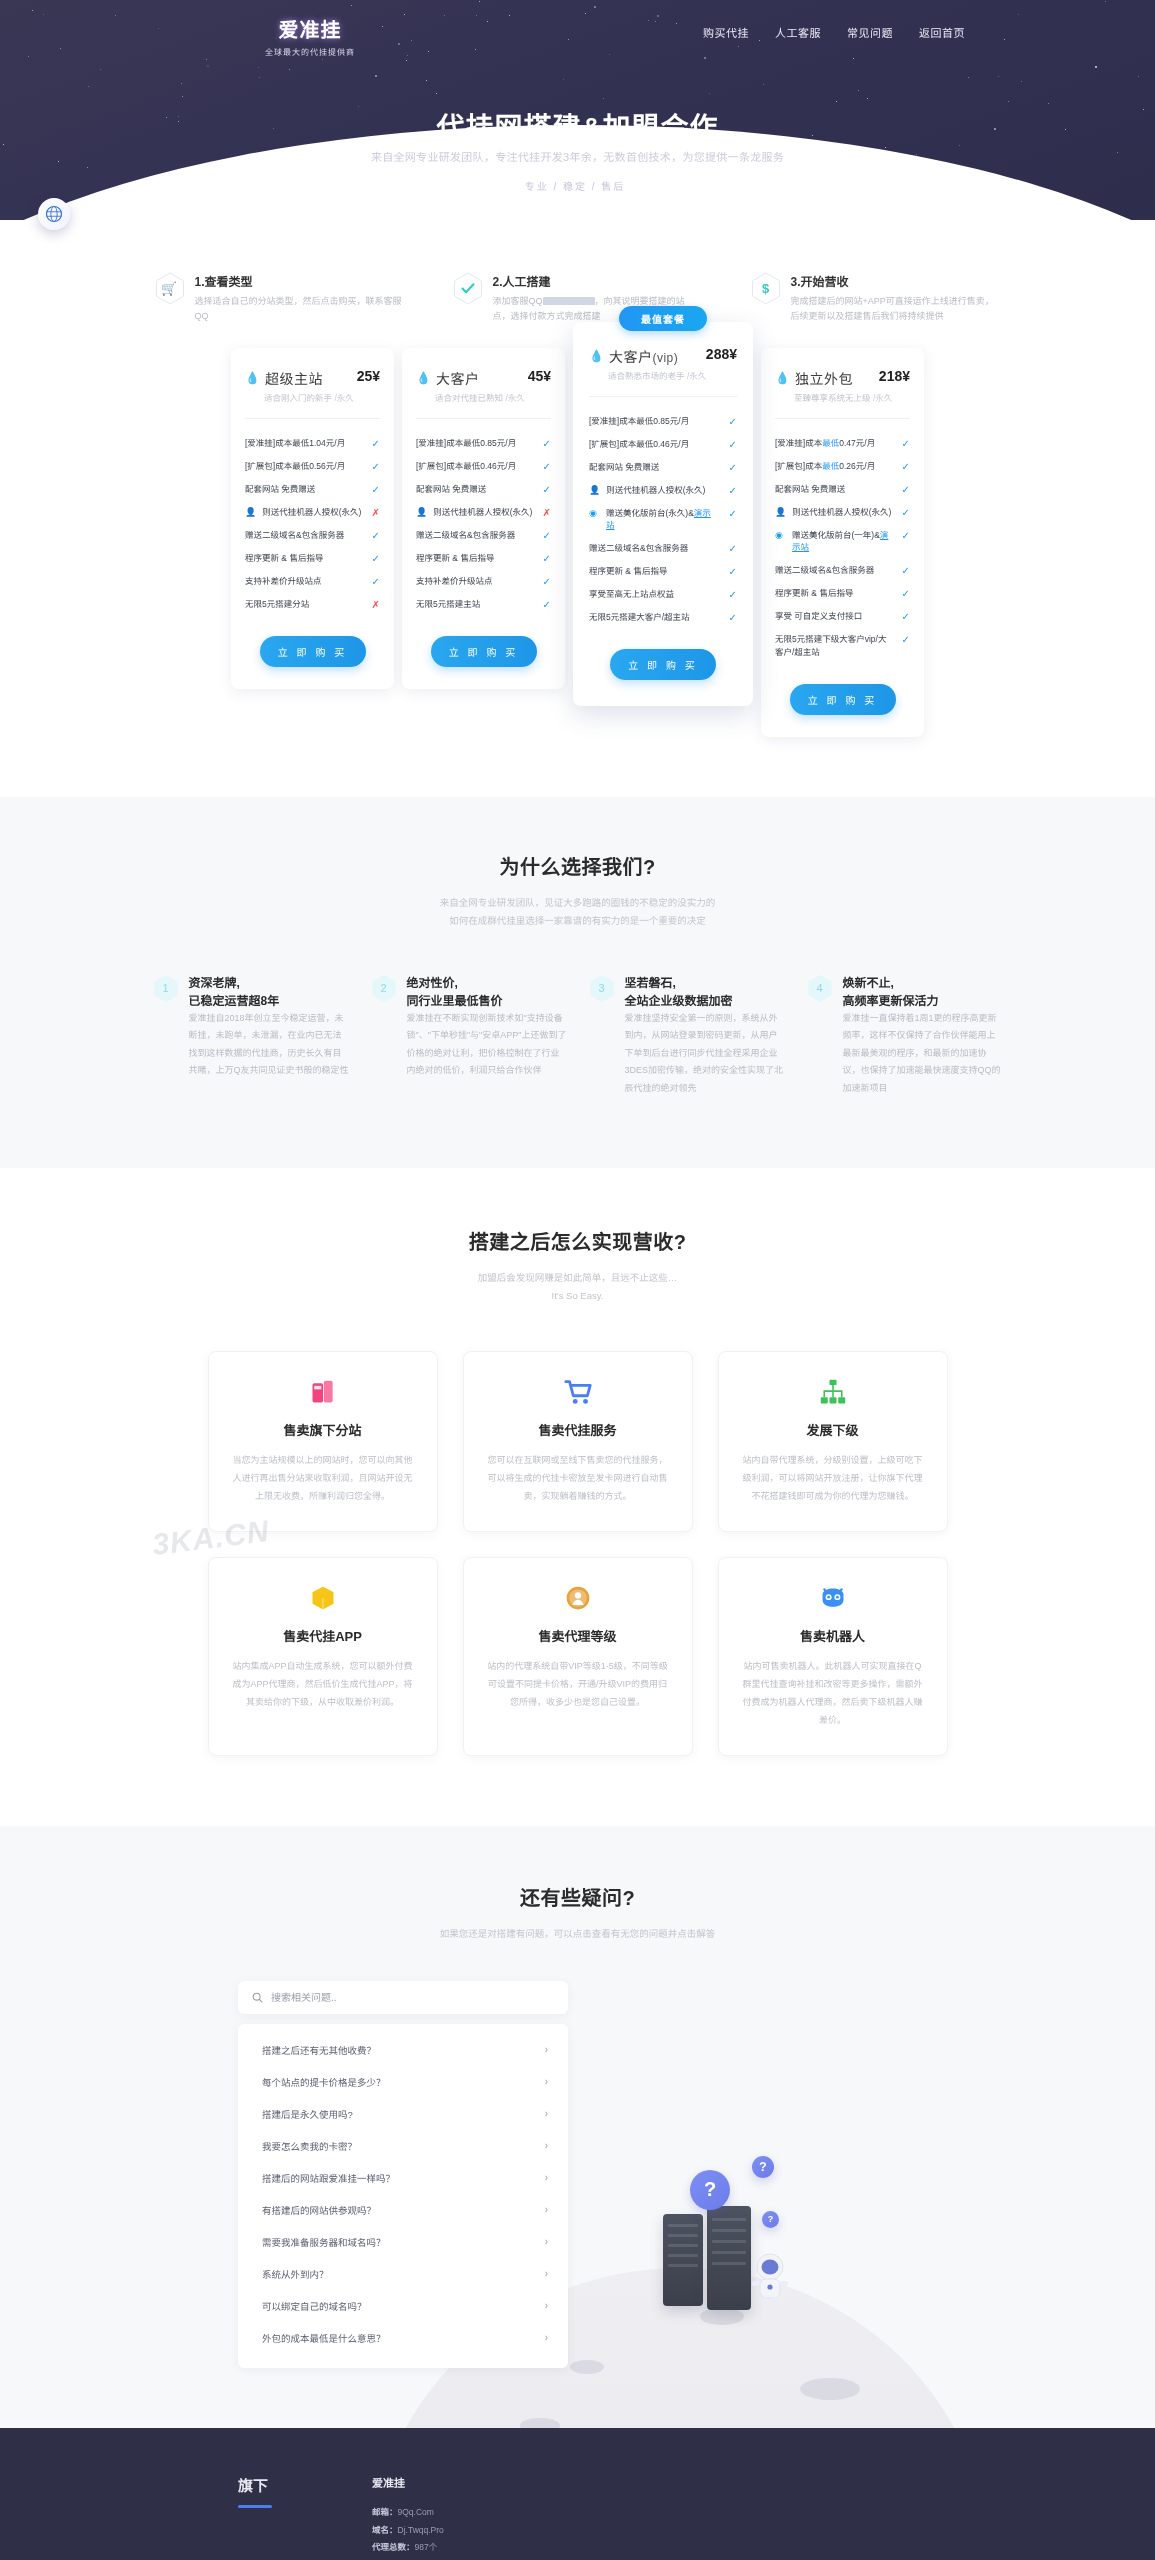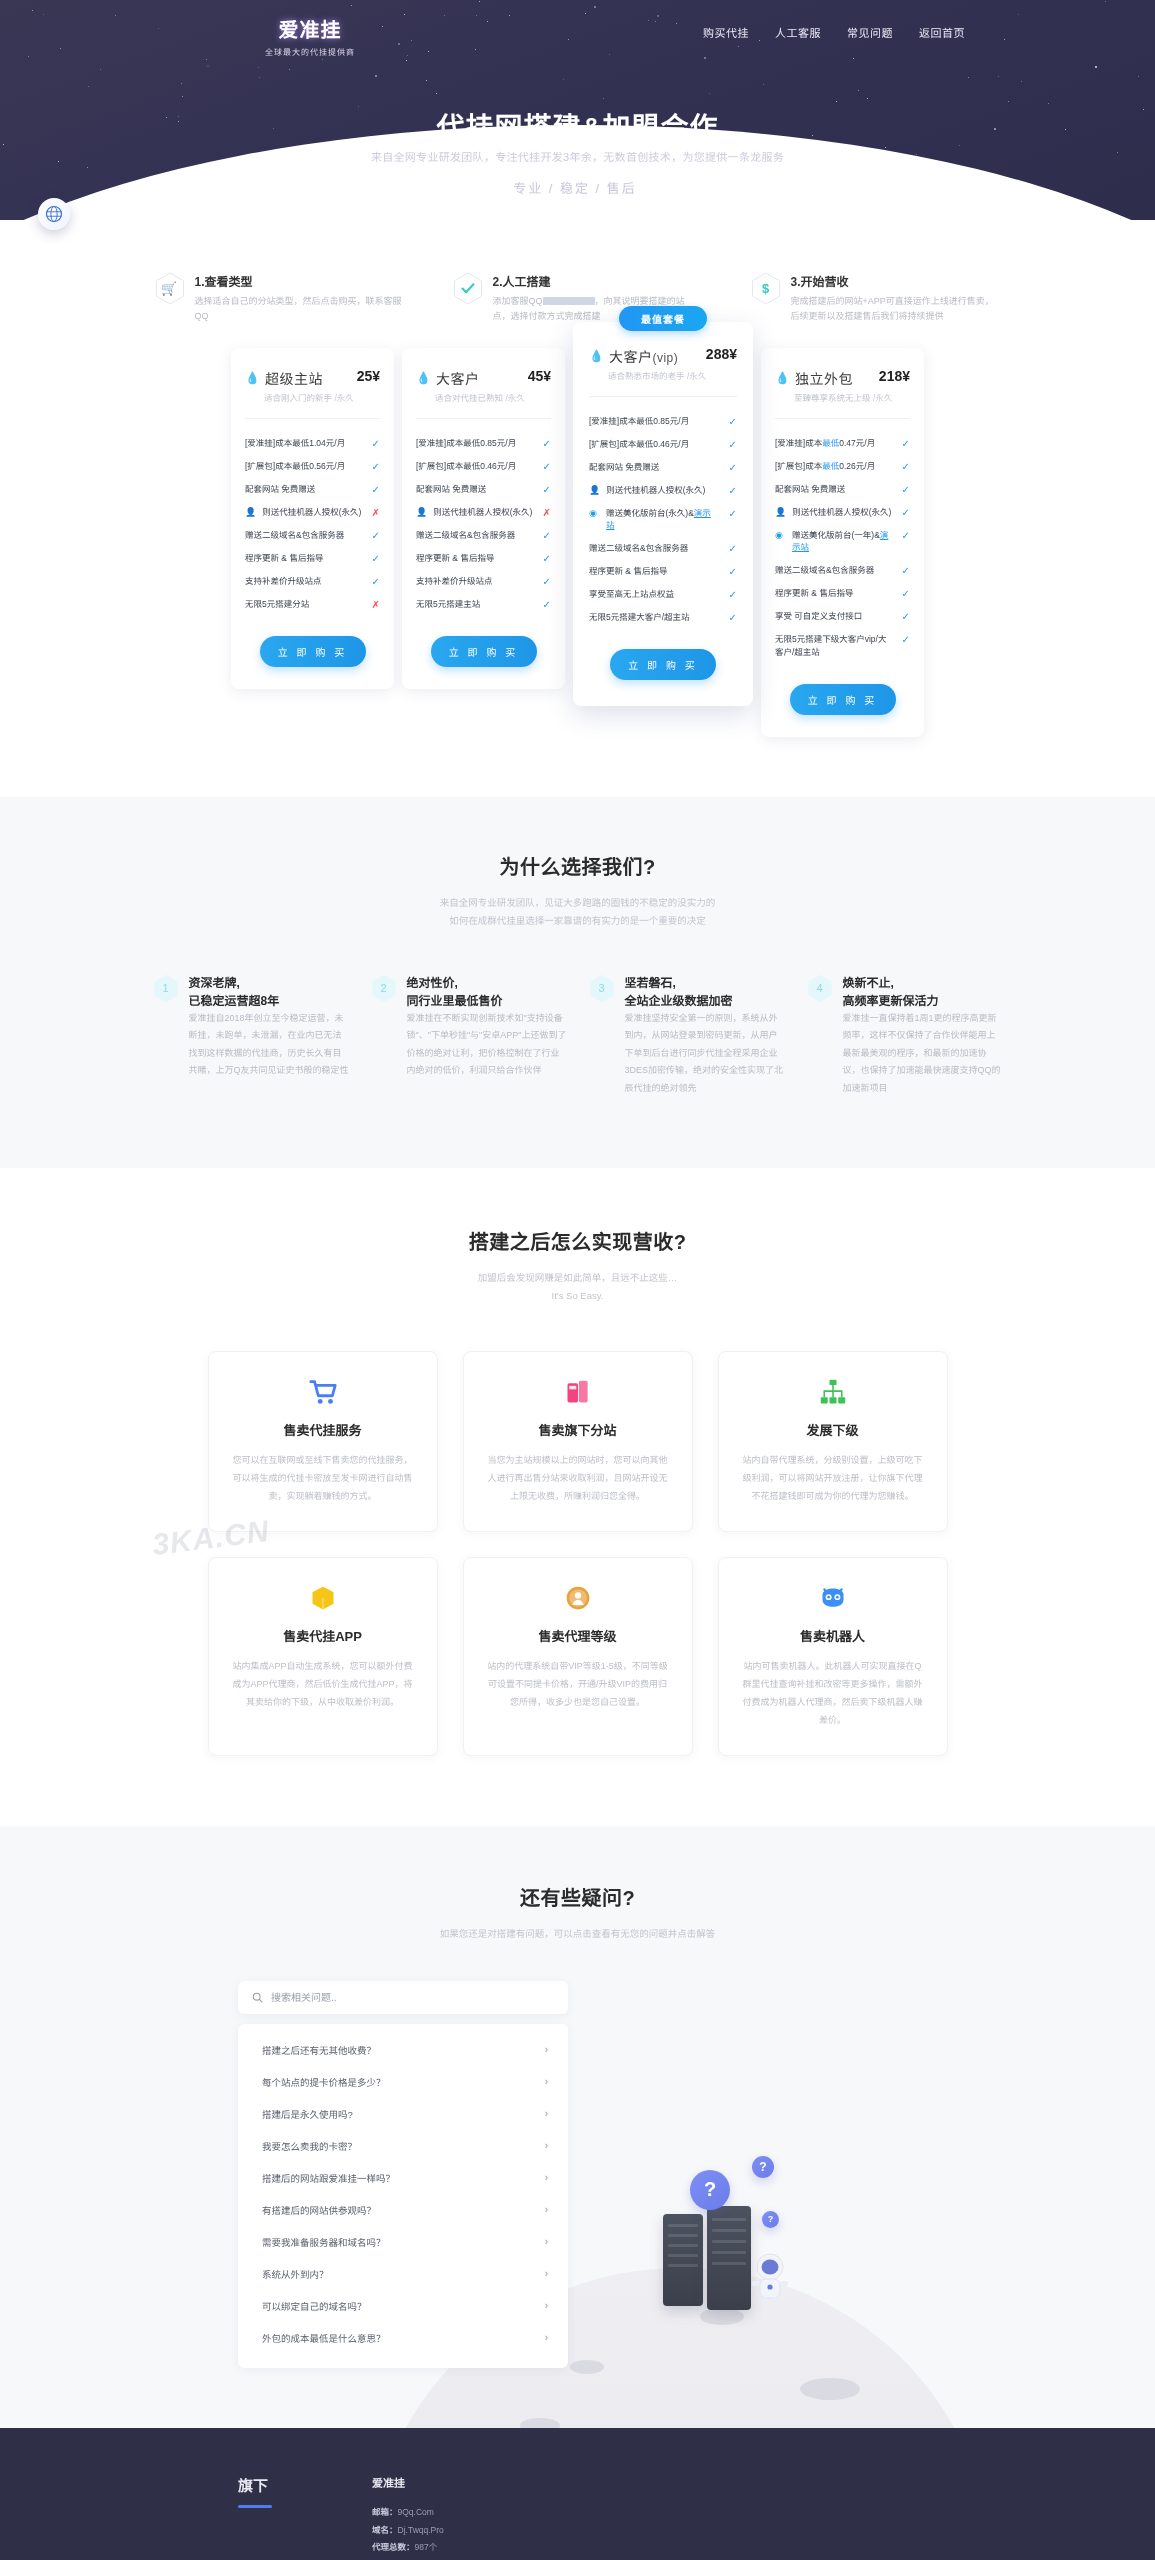--- a/index.html
+++ b/index.html
@@ -42,21 +42,21 @@
   .hero-title{
     position:absolute;top:105px;left:0;right:0;text-align:center;
     font-size:28px;font-weight:700;color:#fff;letter-spacing:1px;
   }
   .hero-sub{
     position:absolute;top:148px;left:0;right:0;text-align:center;
     font-size:11px;color:#cdcbdd;letter-spacing:.3px;
   }
   .hero-kw{
     position:absolute;top:178px;left:0;right:5px;text-align:center;
-    font-size:13px;color:#c9c7da;letter-spacing:2px;
+    font-size:10px;color:#c9c7da;letter-spacing:2px;
   }
 
   
   .earth-badge{
     position:absolute;top:198px;left:38px;width:32px;height:32px;border-radius:50%;
     background:linear-gradient(140deg,#ffffff 0%,#eef3ff 100%);
     box-shadow:0 4px 12px rgba(60,60,110,.25);
     display:flex;align-items:center;justify-content:center;z-index:6;
   }
   .earth-badge svg{width:18px;height:18px;}
@@ -641,39 +641,39 @@
   <section class="rev">
     <h2 class="sec-title">搭建之后怎么实现营收?</h2>
     <p class="sec-sub">
       <span>加盟后会发现网赚是如此简单，且远不止这些…</span><br>
       <span>It's So Easy.</span>
     </p>
     <div class="rev-grid" id="rev-grid">
       <div class="watermark">3KA.CN</div>
     <div class="rcard">
           <div class="ric">
+            <svg viewBox="0 0 32 32" width="28" height="30">
+              <rect x="4" y="6" width="12" height="22" rx="2" fill="#f4447f"></rect>
+              <rect x="17" y="3" width="10" height="25" rx="2" fill="#f4447f" opacity=".72"></rect>
+              <rect x="6" y="9" width="8" height="4" fill="#fff" opacity=".85"></rect>
+            </svg>
+          </div>
+          <h4>售卖旗下分站</h4>
+          <p>当您为主站规模以上的网站时，您可以向其他人进行再出售分站来收取利润，且网站开设无上限无收费，所赚利润归您全得。</p>
+        </div>
+        <div class="rcard">
+          <div class="ric">
             <svg viewBox="0 0 32 32" width="30" height="30">
               <path d="M3 5h4l4 15h15l3-11H9" fill="none" stroke="#4a7ef5" stroke-width="3" stroke-linecap="round" stroke-linejoin="round"></path>
               <circle cx="13" cy="26" r="2.6" fill="#4a7ef5"></circle>
               <circle cx="24" cy="26" r="2.6" fill="#4a7ef5"></circle>
             </svg>
           </div>
           <h4>售卖代挂服务</h4>
           <p>您可以在互联网或至线下售卖您的代挂服务，可以将生成的代挂卡密放至发卡网进行自动售卖，实现躺着赚钱的方式。</p>
-        </div>
-        <div class="rcard">
-          <div class="ric">
-            <svg viewBox="0 0 32 32" width="28" height="30">
-              <rect x="4" y="6" width="12" height="22" rx="2" fill="#f4447f"></rect>
-              <rect x="17" y="3" width="10" height="25" rx="2" fill="#f4447f" opacity=".72"></rect>
-              <rect x="6" y="9" width="8" height="4" fill="#fff" opacity=".85"></rect>
-            </svg>
-          </div>
-          <h4>售卖旗下分站</h4>
-          <p>当您为主站规模以上的网站时，您可以向其他人进行再出售分站来收取利润，且网站开设无上限无收费，所赚利润归您全得。</p>
         </div>
         <div class="rcard">
           <div class="ric">
             <svg viewBox="0 0 32 32" width="28" height="28">
               <rect x="12" y="2" width="8" height="6" rx="1" fill="#3fc15a"></rect>
               <rect x="2" y="22" width="8" height="7" rx="1" fill="#3fc15a"></rect>
               <rect x="12" y="22" width="8" height="7" rx="1" fill="#3fc15a"></rect>
               <rect x="22" y="22" width="8" height="7" rx="1" fill="#3fc15a"></rect>
               <path d="M16 8v7M6 22v-7h20v7M16 15v7" fill="none" stroke="#3fc15a" stroke-width="1.8"></path>
             </svg>

